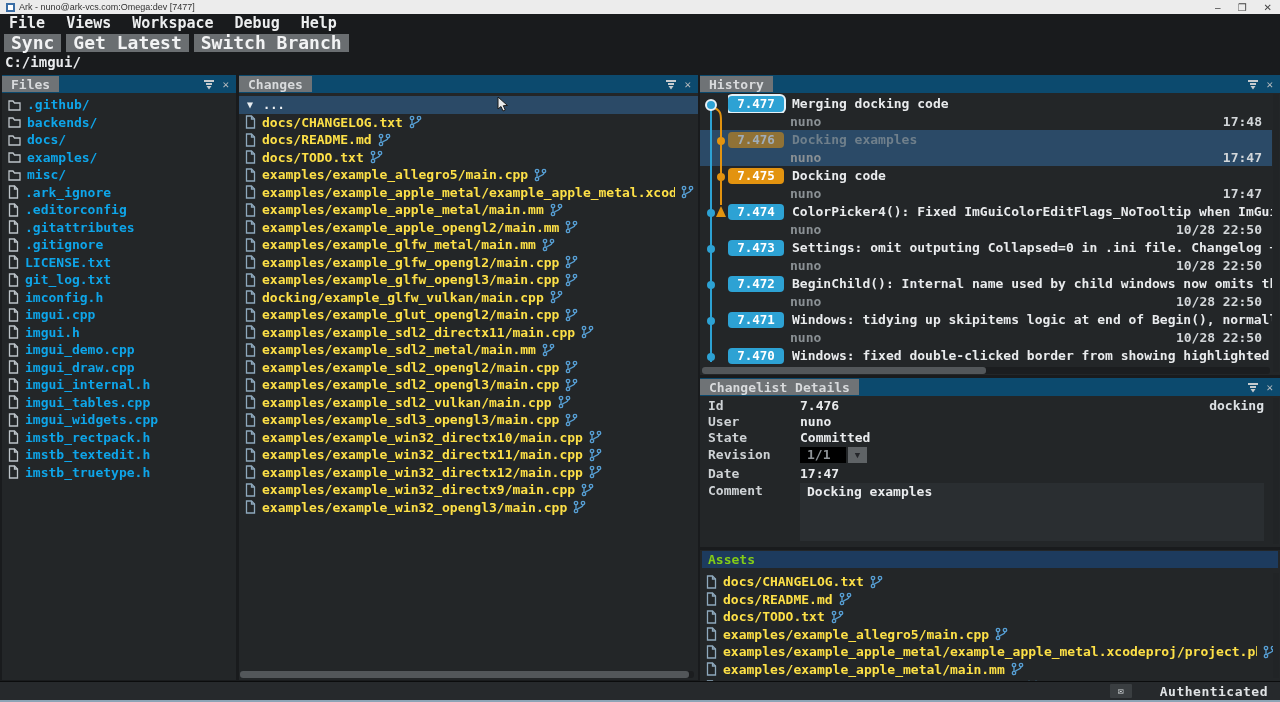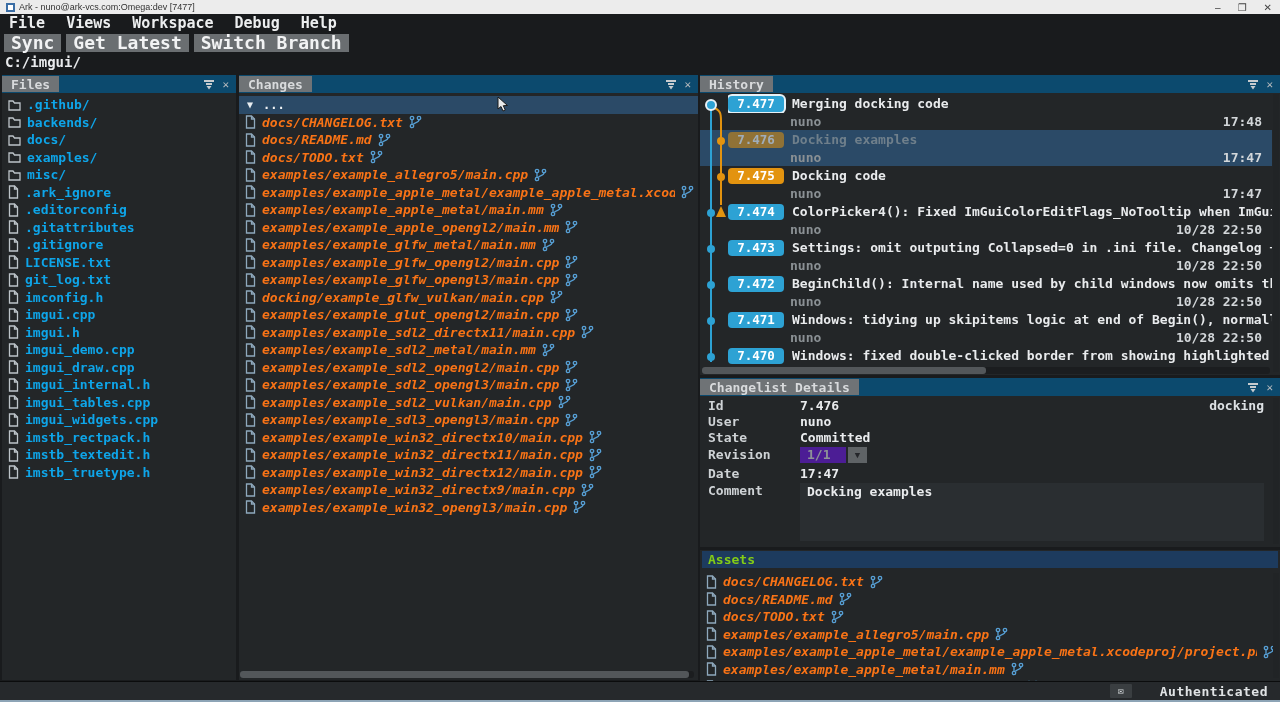--- a/index.html
+++ b/index.html
@@ -29,21 +29,21 @@
   .ptab  { background:#6f7376; color:#d8dadc; font-size:13px; font-weight:700; padding:1px 9px 0 9px; white-space:nowrap; }
   .phead .spacer { flex:1; }
   .hicon { display:flex; align-items:center; padding:0 4px; color:#c7cbce; }
   .hclose { font-size:11px; color:#b6babd; padding:1px 7px 0 3px; }
 
   .list { position:absolute; left:0; right:0; overflow:hidden; }
   .frow-item { height:17.5px; display:flex; align-items:center; gap:6px; padding:0 4px 0 6px;
                font-size:13px; font-weight:700; white-space:nowrap; }
   .files .frow-item { color:#0ea5e9; }
   .files .ficon { color:#bdc4c9; }
-  .steel-list .frow-item { color:#f97316;font-style:italic; }
+  .steel-list .frow-item { color:#fde047; }
   .steel-list .ficon { color:#8fa9bd; }
   .ficon, .bicon { display:inline-flex; align-items:center; flex:0 0 auto; }
   .bicon { color:#57a0d6; }
   .fname { overflow:hidden; }
 
   
   .root-row { height:17.5px; background:#2b4a67; display:flex; align-items:center; gap:10px;
               padding-left:8px; color:#f0f3f5; font-size:12px; font-weight:700; }
   .root-caret { font-size:10px; color:#e9edf0; }
 
@@ -71,21 +71,21 @@
   .hscroll .thumb { height:7px; background:#53575a; border-radius:3px; }
   .vtrack { position:absolute; right:1px; top:19px; bottom:3px; width:6px; background:#212426; }
 
   
   .fields { position:absolute; left:0; right:8px; top:19px; bottom:0; }
   .frow { display:flex; align-items:center; height:16px; padding:0 8px; font-size:13px; font-weight:700; }
   .flabel { width:92px; color:#ced2d5; flex:0 0 auto; }
   .fvalue { color:#e9ebed; }
   .fbranch { margin-left:auto; color:#dde1e4; }
   .frow.rev { height:19px; }
-  .revbox { background:#4c1d95; color:#8e9397; padding:0 7px; min-width:46px; height:16px; line-height:16px; }
+  .revbox { background:#000000; color:#8e9397; padding:0 7px; min-width:46px; height:16px; line-height:16px; }
   .revbtn { background:#5f6366; color:#24262a; width:19px; height:16px; line-height:16px; text-align:center;
             font-size:9px; margin-left:2px; }
   .frow.daterow { height:18px; }
   .frow.commentrow { align-items:flex-start; height:auto; margin-top:1px; }
   .commentbox { flex:1; background:#2a2e31; min-height:58px; padding:1px 7px; color:#e9ebed; }
 
   
   .assets-header { height:17px; background:#1d3b5e; color:#84cc16; font-size:13px; font-weight:700;
                    line-height:17px; padding-left:6px; margin:1px 2px 3px 2px; }
 

